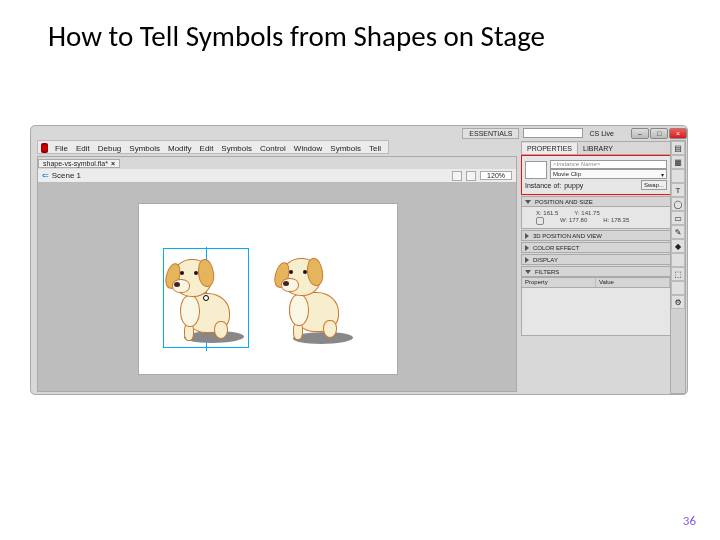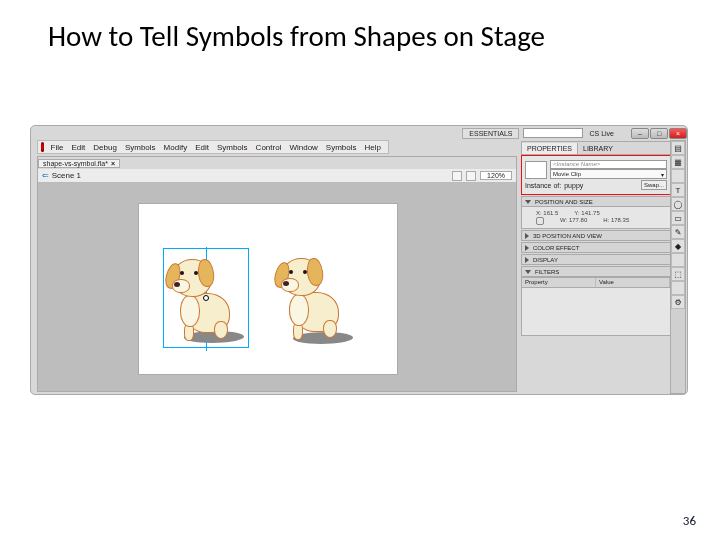--- a/index.html
+++ b/index.html
@@ -10,21 +10,21 @@
 
 .titlebar { position: absolute; right: 0; top: 0; height: 14px; display: flex; align-items: center; }
 .ess { background: #e0e0e0; padding: 1px 6px; font-size: 7px; border: 1px solid #aaa; margin-right: 4px; }
 .srch { width: 60px; height: 10px; background: #fff; border: 1px solid #999; margin-right: 6px; }
 .cs { font-size: 7px; margin-right: 16px; }
 .winctrl { display: flex; }
 .wbtn { width: 18px; height: 11px; background: linear-gradient(#ddd,#bbb); border: 1px solid #888; border-radius: 2px; margin-left: 1px; display: flex; align-items: center; justify-content: center; font-size: 7px; }
 .wbtn.close { background: linear-gradient(#f55,#c22); color: #fff; }
 
 
-.menubar { position: absolute; left: 6px; top: 14px; height: 14px; background: #eceaea; border: 1px solid #bbb; display: flex; align-items: center; padding: 0 3px; gap: 0; width: 352px; }
+.menubar { position: absolute; left: 6px; top: 14px; height: 14px; background: #eceaea; border: 1px solid #bbb; display: flex; align-items: flex-end; padding: 0 3px; gap: 0; width: 352px; }
 .menubar span { padding: 0 4px; font-size: 8px; }
 .flicon { width: 14px; height: 10px; background: radial-gradient(circle,#c00 40%,#800 70%); border-radius: 2px; margin-right: 3px; }
 
 
 .rtools { position: absolute; right: 1px; top: 14px; width: 16px; background: #d0d0d0; border: 1px solid #aaa; height: 254px; display: flex; flex-direction: column; align-items: center; gap: 0; }
 .rtools .t { width: 14px; height: 14px; border: 1px solid #bbb; background: #e0e0e0; display: flex; align-items: center; justify-content: center; font-size: 8px; }
 
 
 .doc-shell { position: absolute; left: 6px; top: 30px; width: 480px; height: 236px; background: #c7c7c7; border: 1px solid #aaa; }
 .tabrow { height: 12px; background: #d8d8d8; display: flex; align-items: center; }
@@ -68,21 +68,21 @@
 .row { display: flex; align-items: center; gap: 3px; margin: 1px 0; }
 .thumb { width: 22px; height: 18px; background: #fff; border: 1px solid #999; }
 .instn { flex:1; height: 9px; background: #fff; border: 1px solid #999; font-style: italic; color:#888; padding:0 2px; font-size:6px; }
 .ddown { flex:1; height: 10px; background: #f9f9f9; border: 1px solid #999; padding:0 2px; font-size:6px; display:flex; align-items:center; justify-content:space-between; }
 .swap { width: 26px; height: 10px; background: #eee; border: 1px solid #999; font-size:6px; display:flex; align-items:center; justify-content:center; }
 .sect { height: 11px; background: #d5d5d5; border: 1px solid #aaa; display:flex; align-items:center; padding:0 3px; font-size:6px; gap:4px; margin-top:1px; }
 .tri { display:inline-block; width:0;height:0;border-left:3px solid transparent;border-right:3px solid transparent;border-top:4px solid #555; }
 .triR{ display:inline-block; width:0;height:0;border-top:3px solid transparent;border-bottom:3px solid transparent;border-left:4px solid #555;}
 .tblh { height: 11px; background: #d5d5d5; border: 1px solid #aaa; display:flex; font-size:6px; }
 .tblh div{ flex:1; padding:1px 3px; border-right:1px solid #bbb; }
-.pg { position: absolute; right: 24px; bottom: 12px; font-size: 13px; color: #0f172a; }
+.pg { position: absolute; right: 24px; bottom: 12px; font-size: 13px; color: #8b5cf6; }
 .coordrow{display:flex;gap:16px;margin:1px 0 1px 10px;font-size:6px;color:#444;}
 .lk{width:8px;height:8px;display:inline-block;border:1px solid #888;border-radius:2px;}
 </style>
 </head>
 <body>
 
 <div class="slide-title">How to Tell Symbols from Shapes on Stage</div>
 
 <div class="app">
 
@@ -102,21 +102,21 @@
     <span>File</span>
     <span>Edit</span>
     <span>Debug</span>
     <span>Symbols</span>
     <span>Modify</span>
     <span>Edit</span>
     <span>Symbols</span>
     <span>Control</span>
     <span>Window</span>
     <span>Symbols</span>
-    <span>Help</span>
+    <span>Tell</span>
   </div>
 
   <div class="doc-shell">
     <div class="tabrow">
       <div class="doctab">
         <span>shape-vs-symbol.fla*</span>
         <span class="xx">×</span>
       </div>
     </div>
     <div class="scenebar">

